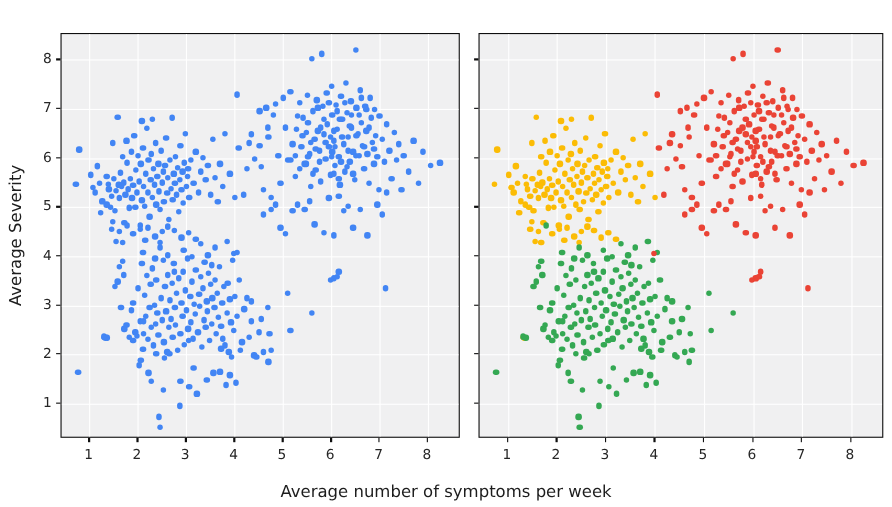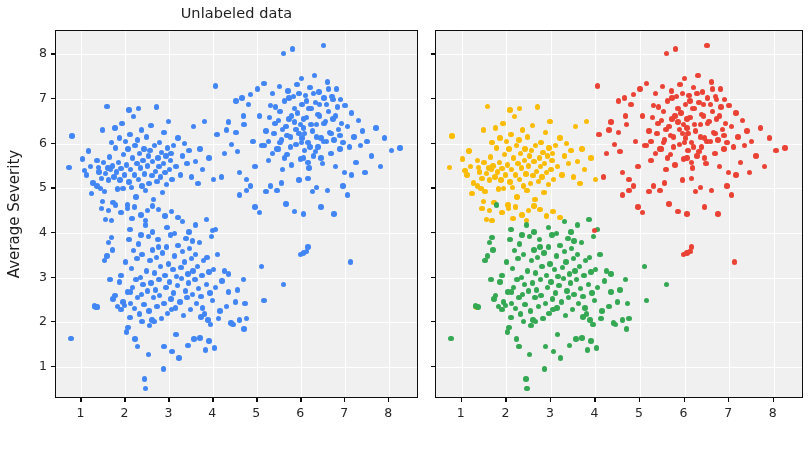--- a/index.html
+++ b/index.html
@@ -103,21 +103,20 @@
     transform: translate(-50%, -50%) rotate(-90deg);
     transform-origin: center center;
     white-space: nowrap;
   }
 </style>
 </head>
 <body>
 
 <div id="figure">
 
-  <div class="subplot-title" id="title-left" style="left: 55px; width: 363px; top: 5px;">Unlabeled data</div>
 
 
   <div class="axes" id="axes-left" style="left: 55px; top: 30px; width: 363px; height: 368px;">
       <div class="gridline-v" style="left: 25.4891px; background: rgb(255, 255, 255);"></div>
       <div class="gridline-v" style="left: 69.4358px; background: rgb(255, 255, 255);"></div>
       <div class="gridline-v" style="left: 113.383px; background: rgb(255, 255, 255);"></div>
       <div class="gridline-v" style="left: 157.329px; background: rgb(255, 255, 255);"></div>
       <div class="gridline-v" style="left: 201.276px; background: rgb(255, 255, 255);"></div>
       <div class="gridline-v" style="left: 245.223px; background: rgb(255, 255, 255);"></div>
       <div class="gridline-v" style="left: 289.169px; background: rgb(255, 255, 255);"></div>
@@ -1155,15 +1154,16 @@
       <div class="tick-y" style="left: 431px; top: 365.845px;"></div>
       <div class="tick-y" style="left: 431px; top: 321.184px;"></div>
       <div class="tick-y" style="left: 431px; top: 276.524px;"></div>
       <div class="tick-y" style="left: 431px; top: 231.864px;"></div>
       <div class="tick-y" style="left: 431px; top: 187.204px;"></div>
       <div class="tick-y" style="left: 431px; top: 142.544px;"></div>
       <div class="tick-y" style="left: 431px; top: 97.8835px;"></div>
       <div class="tick-y" style="left: 431px; top: 53.2233px;"></div>
     </div>
 
+  <div id="xlabel">Average number of symptoms per week</div>
   <div id="ylabel" style="top: 214px; left: 14px;">Average Severity</div>
 
 </div>
 
 </body></html>

